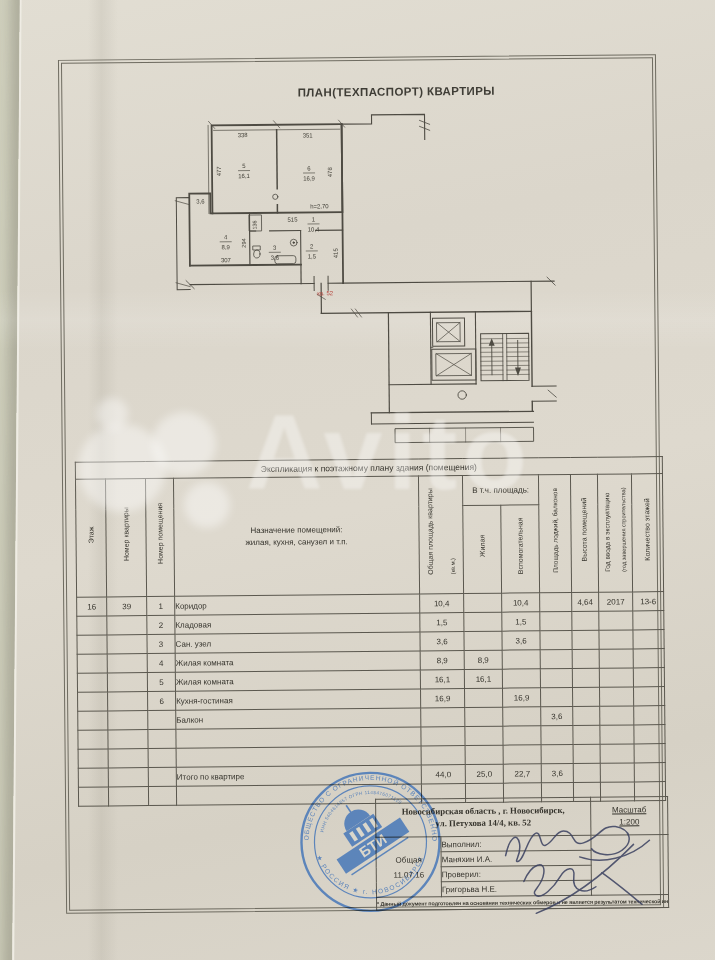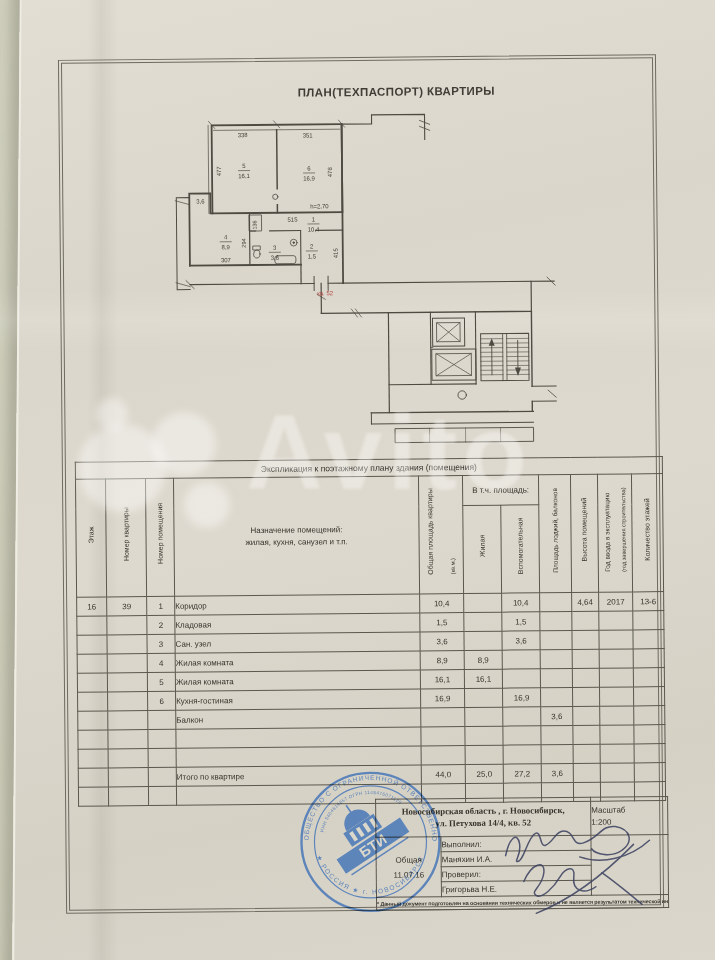--- a/index.html
+++ b/index.html
@@ -39,21 +39,21 @@
   .vsub{font-size:5.6px;}
   td.c{text-align:center;}
   td.nm{text-align:left;padding-left:6px;}
   tr.body td{height:18px;}
   
   .fbox{position:absolute;left:372px;top:799px;}
   table.f{border-collapse:collapse;table-layout:fixed;width:292px;font-size:8px;color:#35332c;}
   table.f td{border:1px solid #5b584f;padding:0;vertical-align:middle;overflow:hidden;}
   .addr{font-family:"Liberation Serif",serif;font-weight:bold;font-size:8.8px;
         text-align:center;line-height:1.35;}
-  .scale{text-align:left;line-height:1.5;}
+  .scale{text-align:center;line-height:1.5;text-decoration:underline;}
   .flabel{padding-left:6px;}
   .datecell{text-align:center;}
   .note{font-size:5.4px;font-weight:bold;letter-spacing:-.1px;white-space:nowrap;
         padding:2px 3px;color:#3a3830;}
   
   .stamp{position:absolute;left:293px;top:768px;mix-blend-mode:multiply;opacity:.88;}
   .sigs{position:absolute;left:480px;top:805px;}
   
   .wm{position:absolute;left:0;top:0;width:715px;height:960px;pointer-events:none;z-index:9;}
   .wm .c{position:absolute;border-radius:50%;background:rgba(255,255,255,.42);filter:blur(4px);}
@@ -423,21 +423,21 @@
               <td></td>
               <td></td>
             </tr>
         <tr class="body">
               <td class="c"></td>
               <td class="c"></td>
               <td class="c"></td>
               <td class="nm">Итого по квартире</td>
               <td class="c">44,0</td>
               <td class="c">25,0</td>
-              <td class="c">27,2</td>
+              <td class="c">22,7</td>
               <td class="c">3,6</td>
               <td class="c"></td>
               <td class="c"></td>
               <td class="c"></td>
             </tr>
         <tr class="body">
               <td></td>
               <td></td>
               <td></td>
               <td></td>

